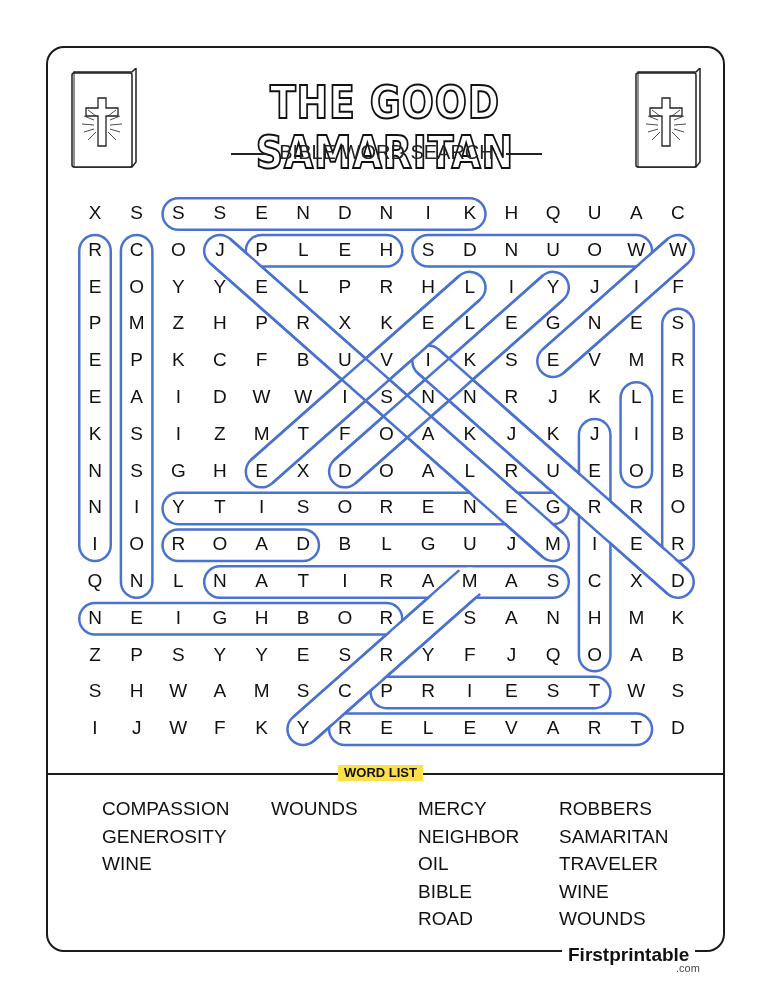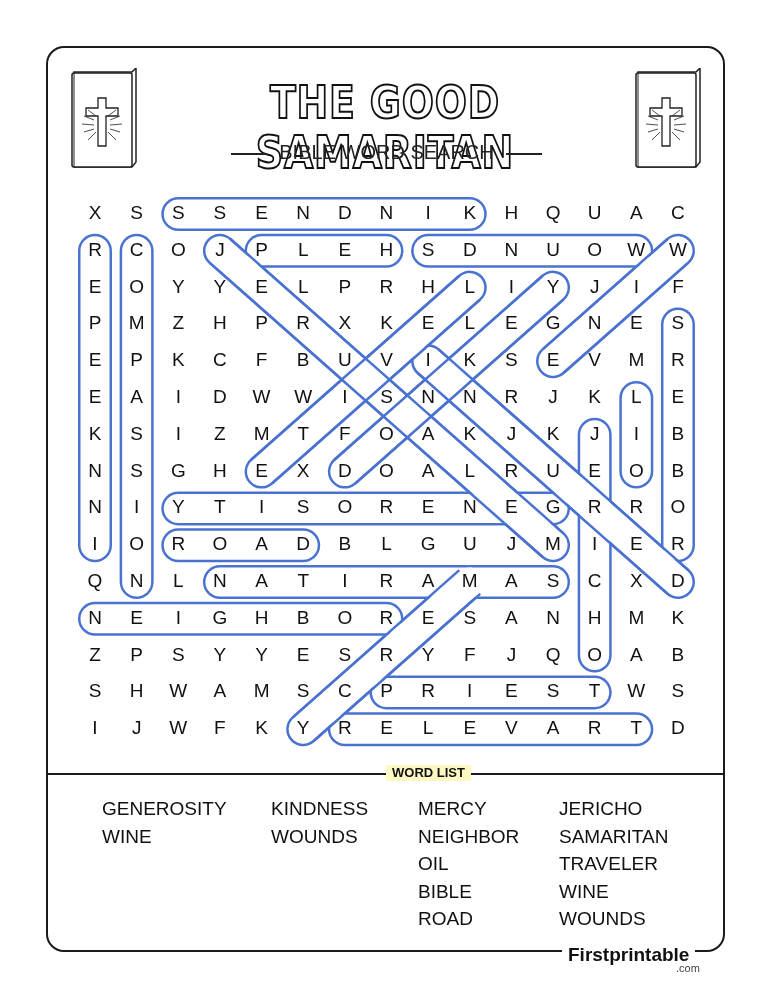--- a/index.html
+++ b/index.html
@@ -5,21 +5,21 @@
   html,body{margin:0;padding:0;background:#fff;}
   body{width:773px;height:1000px;position:relative;overflow:hidden;font-family:"DejaVu Sans",sans-serif;color:#111;}
   .frame{position:absolute;left:46px;top:46px;width:679px;height:906px;border:2px solid #1a1a1a;border-radius:18px;box-sizing:border-box;}
   .title{position:absolute;left:160px;top:78px;width:450px;text-align:center;font-family:"DejaVu Sans",sans-serif;font-weight:bold;font-size:44px;letter-spacing:1px;color:#fff;-webkit-text-stroke:2px #111;transform:scaleX(0.86);transform-origin:center;line-height:50px;}
   .subtitle{position:absolute;left:200px;top:140px;width:373px;text-align:center;font-family:"Liberation Sans",sans-serif;font-size:20px;color:#222;line-height:24px;}
   .subtitle .dash{display:inline-block;width:36px;height:2px;background:#222;vertical-align:middle;margin:0 12px;}
   .book{position:absolute;top:68px;width:72px;height:102px;}
   .grid-svg{position:absolute;left:0;top:0;}
   .cell{position:absolute;width:30px;margin-left:-15px;text-align:center;font-family:"Liberation Sans",sans-serif;font-size:19px;line-height:20px;margin-top:-11px;color:#111;}
   .wl-rule{position:absolute;left:48px;top:773px;width:675px;height:2px;background:#1a1a1a;}
-  .wl-title{position:absolute;left:338px;top:765px;padding:0 6px;background:#fef9c3;font-family:"Liberation Sans",sans-serif;font-weight:bold;font-size:13px;line-height:16px;color:#111;margin-left:48px;}
+  .wl-title{position:absolute;left:338px;top:765px;padding:0 6px;background:#fde047;font-family:"Liberation Sans",sans-serif;font-weight:bold;font-size:13px;line-height:16px;color:#111;}
   .wl{position:absolute;font-family:"Liberation Sans",sans-serif;font-size:19px;line-height:27.5px;color:#111;}
   .brand{position:absolute;left:562px;top:944px;padding:0 6px;background:#fff;font-family:"Liberation Sans",sans-serif;font-weight:bold;font-size:19px;line-height:22px;color:#111;}
   .brand-sub{position:absolute;left:676px;top:962px;font-family:"Liberation Sans",sans-serif;font-size:11px;color:#444;}
 </style>
 </head>
 <body>
 
 <div class="frame"></div>
 
 <svg class="book" style="left:66px;" viewBox="0 0 72 102">
@@ -341,36 +341,36 @@
     <div class="cell" style="left: 553.04px; top: 729.2px;">A</div>
     <div class="cell" style="left: 594.68px; top: 729.2px;">R</div>
     <div class="cell" style="left: 636.32px; top: 729.2px;">T</div>
     <div class="cell" style="left: 677.96px; top: 729.2px;">D</div>
   </div>
 
 <div class="wl-rule"></div>
 <div class="wl-title">WORD LIST</div>
 
 <div class="wl" style="left:102px;top:795px;">
+  <div>COMPASSION</div>
   <div>GENEROSITY</div>
   <div>WINE</div>
 </div>
 <div class="wl" style="left:271px;top:795px;">
-  <div>KINDNESS</div>
   <div>WOUNDS</div>
 </div>
 <div class="wl" style="left:418px;top:795px;">
   <div>MERCY</div>
   <div>NEIGHBOR</div>
   <div>OIL</div>
   <div>BIBLE</div>
   <div>ROAD</div>
 </div>
 <div class="wl" style="left:559px;top:795px;">
-  <div>JERICHO</div>
+  <div>ROBBERS</div>
   <div>SAMARITAN</div>
   <div>TRAVELER</div>
   <div>WINE</div>
   <div>WOUNDS</div>
 </div>
 
 <div class="brand">Firstprintable</div>
 <div class="brand-sub">.com</div>
 
 </body></html>

